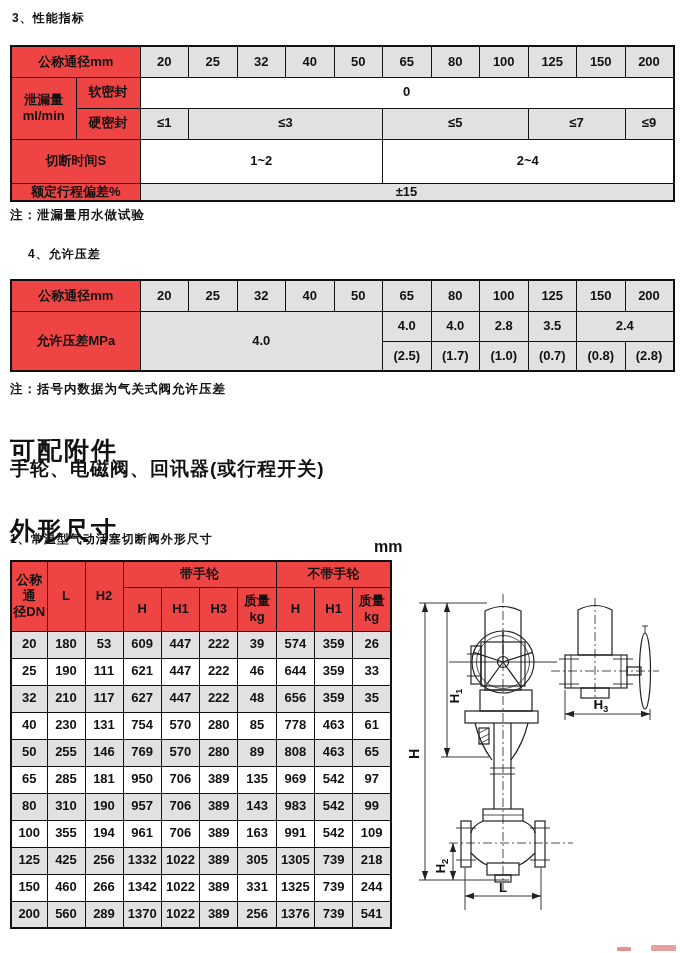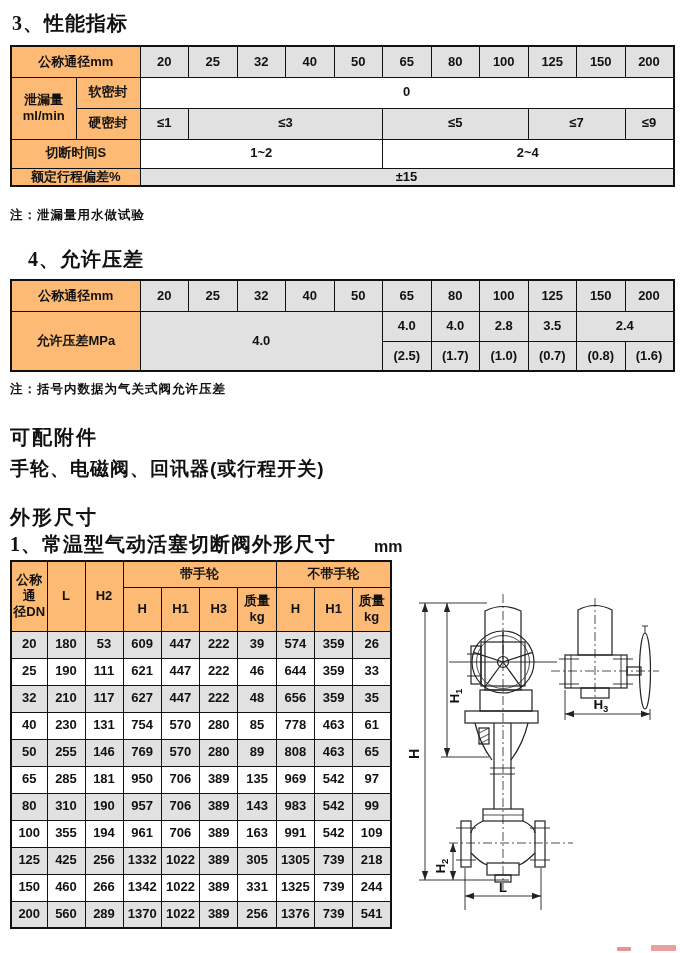--- a/index.html
+++ b/index.html
@@ -3,43 +3,43 @@
 <meta charset="utf-8">
 <style>
   html,body{margin:0;padding:0;}
   body{
     width:680px;height:953px;position:relative;overflow:hidden;
     background:#ffffff;color:#111;
     font-family:"Liberation Sans","DejaVu Sans",sans-serif;
     font-weight:bold;
   }
   .abs{position:absolute;}
-  .sec-num-title{font-size:20px;letter-spacing:1px;font-family:Liberation Serif, serif;}
-  .big-title{font-size:20px;letter-spacing:2px;}
+  .sec-num-title{font-size:12px;letter-spacing:1px;}
+  .big-title{font-size:25px;letter-spacing:2px;margin-top:10px;}
   .note{font-size:12.5px;letter-spacing:1px;}
   .body-text{font-size:19px;letter-spacing:1px;}
   .unit{font-size:16px;}
 
   table.spec{
     border-collapse:collapse;table-layout:fixed;position:absolute;
     border:2.5px solid #111;
   }
   table.spec td{
     border:1.5px solid #111;
     text-align:center;vertical-align:middle;
     padding:0;font-weight:bold;font-size:13px;
     white-space:pre-line;line-height:1.25;
     overflow:hidden;
   }
-  .hd{background:#fdba74;}
+  .hd{background:#ef4444;}
   .lt{background:#e1e1e1;}
   .wt{background:#ffffff;}
 
   .t1 tr{height:31px;}
-  .t1 tr:nth-child(4){height:29px;border-radius:12px;}
+  .t1 tr:nth-child(4){height:44px;border-radius:12px;}
   .t1 tr:nth-child(5){height:16px;}
 
   .t2 tr{height:31px;}
   .t2 tr:nth-child(2),.t2 tr:nth-child(3){height:30px;}
 
   .t3 td{font-size:12.5px;}
   .t3 thead tr:nth-child(1){height:26px;}
   .t3 thead tr:nth-child(2){height:44px;}
   .t3 tbody tr{height:27px;}
   .t3 tbody tr:nth-child(odd) td{background:#e1e1e1;}
@@ -134,21 +134,21 @@
     <td class="lt">2.8</td>
     <td class="lt">3.5</td>
     <td class="lt" colspan="2">2.4</td>
   </tr>
   <tr>
         <td class="lt">(2.5)</td>
         <td class="lt">(1.7)</td>
         <td class="lt">(1.0)</td>
         <td class="lt">(0.7)</td>
         <td class="lt">(0.8)</td>
-        <td class="lt">(1.6)</td>
+        <td class="lt">(2.8)</td>
       </tr>
 </tbody>
   </table>
 
 <div class="abs note" style="left:10px;top:381px;">注：括号内数据为气关式阀允许压差</div>
 
 <div class="abs big-title" style="left:10px;top:424px;">可配附件</div>
 <div class="abs body-text" style="left:10px;top:456px;">手轮、电磁阀、回讯器(或行程开关)</div>
 
 <div class="abs big-title" style="left:10px;top:504px;">外形尺寸</div>

